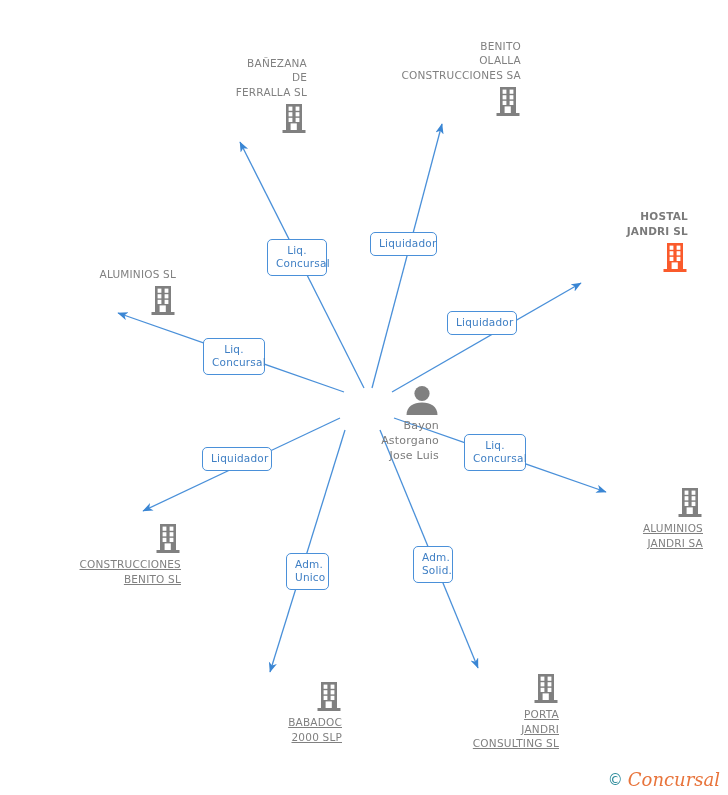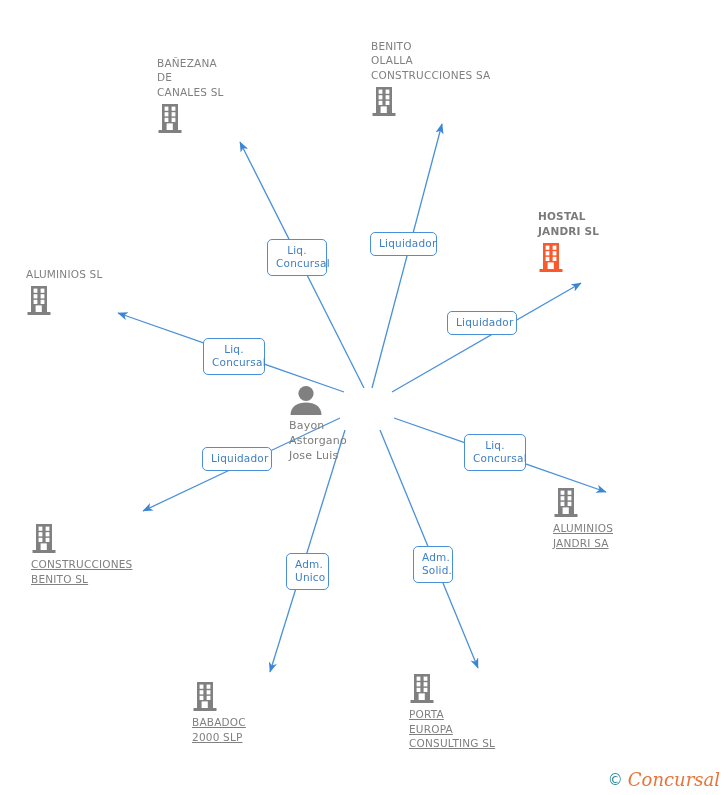--- a/index.html
+++ b/index.html
@@ -24,21 +24,21 @@
     top: 0;
     width: 728px;
     height: 795px;
   }
 
   
   .node {
     position: absolute;
     width: 150px;
     margin-left: -75px;
-    text-align: left;
+    text-align: right;
     z-index: 3;
   }
   .node .glyph {
     display: block;
     line-height: 0;
   }
   .node .glyph svg {
     display: inline-block;
   }
   .node .caption {
@@ -124,21 +124,21 @@
         <line x1="394" y1="418" x2="606" y2="492" stroke="#4a90d9" stroke-width="1.3" marker-end="url(#arrowhead)"></line>
         <line x1="345" y1="430" x2="270" y2="672" stroke="#4a90d9" stroke-width="1.3" marker-end="url(#arrowhead)"></line>
         <line x1="380" y1="430" x2="478" y2="668" stroke="#4a90d9" stroke-width="1.3" marker-end="url(#arrowhead)"></line>
       </g>
   </svg>
 
   <div id="nodes">
       <div class="node company label-below-icon label-above" style="left: 232px; top: 55.5px;">
         <span class="caption">BAÑEZANA
 DE
-CANALES SL</span>
+FERRALLA SL</span>
         <span class="glyph"><svg width="26" height="32" viewBox="0 0 26 32">
             <path d="M5,2 h16 v26 h-16 z" fill="#808080"></path>
             <rect x="1.5" y="28" width="23" height="3" fill="#808080"></rect>
             <rect x="7.6" y="4.6" width="3.8" height="4.2" fill="#ffffff"></rect>
             <rect x="14.6" y="4.6" width="3.8" height="4.2" fill="#ffffff"></rect>
             <rect x="7.6" y="10.2" width="3.8" height="4.2" fill="#ffffff"></rect>
             <rect x="14.6" y="10.2" width="3.8" height="4.2" fill="#ffffff"></rect>
             <rect x="7.6" y="15.8" width="3.8" height="4.2" fill="#ffffff"></rect>
             <rect x="14.6" y="15.8" width="3.8" height="4.2" fill="#ffffff"></rect>
             <rect x="9.6" y="21.4" width="6.2" height="6.6" fill="#ffffff"></rect>
@@ -240,21 +240,21 @@
             <rect x="1.5" y="28" width="23" height="3" fill="#808080"></rect>
             <rect x="7.6" y="4.6" width="3.8" height="4.2" fill="#ffffff"></rect>
             <rect x="14.6" y="4.6" width="3.8" height="4.2" fill="#ffffff"></rect>
             <rect x="7.6" y="10.2" width="3.8" height="4.2" fill="#ffffff"></rect>
             <rect x="14.6" y="10.2" width="3.8" height="4.2" fill="#ffffff"></rect>
             <rect x="7.6" y="15.8" width="3.8" height="4.2" fill="#ffffff"></rect>
             <rect x="14.6" y="15.8" width="3.8" height="4.2" fill="#ffffff"></rect>
             <rect x="9.6" y="21.4" width="6.2" height="6.6" fill="#ffffff"></rect>
           </svg></span>
         <span class="caption">PORTA
-EUROPA
+JANDRI
 CONSULTING SL</span>
       </div>
       <div class="node person" style="left: 364px; top: 385px;">
         <span class="glyph"><svg width="34" height="30" viewBox="0 0 34 30">
             <circle cx="17" cy="8.5" r="7.6" fill="#808080"></circle>
             <path d="M1.5,30 C1.5,21.5 8.5,17.5 17,17.5 C25.5,17.5 32.5,21.5 32.5,30 Z" fill="#808080"></path>
           </svg></span>
         <span class="caption">Bayon
 Astorgano
 Jose Luis</span>

